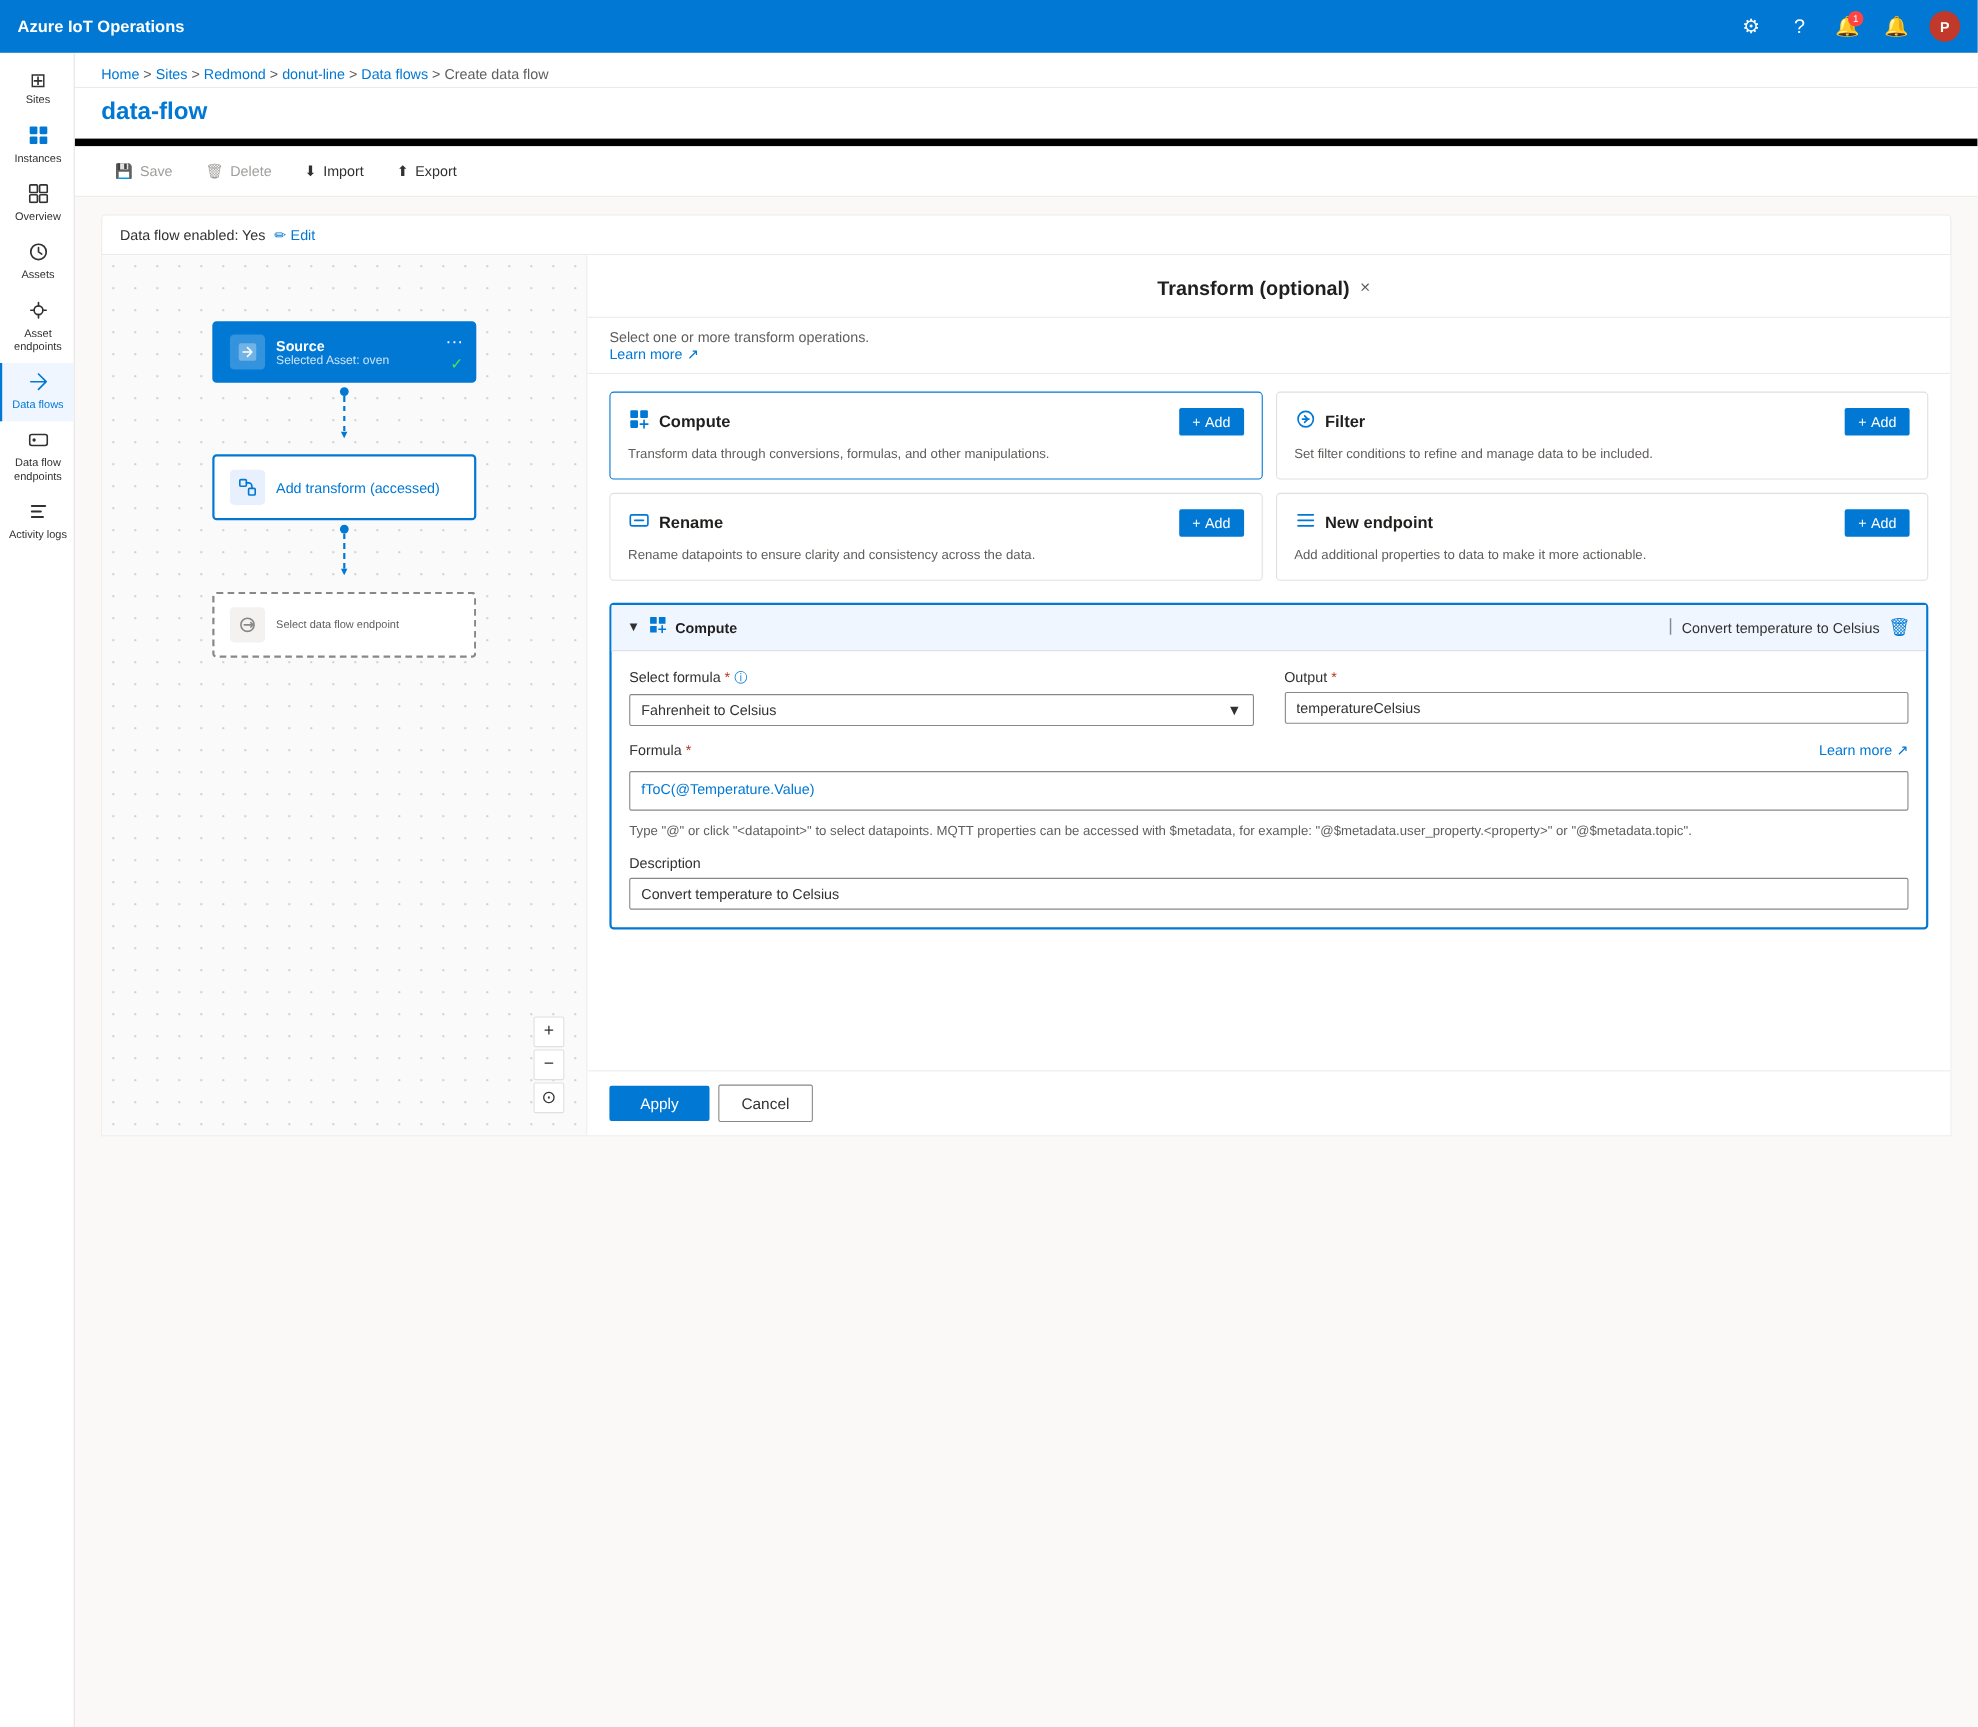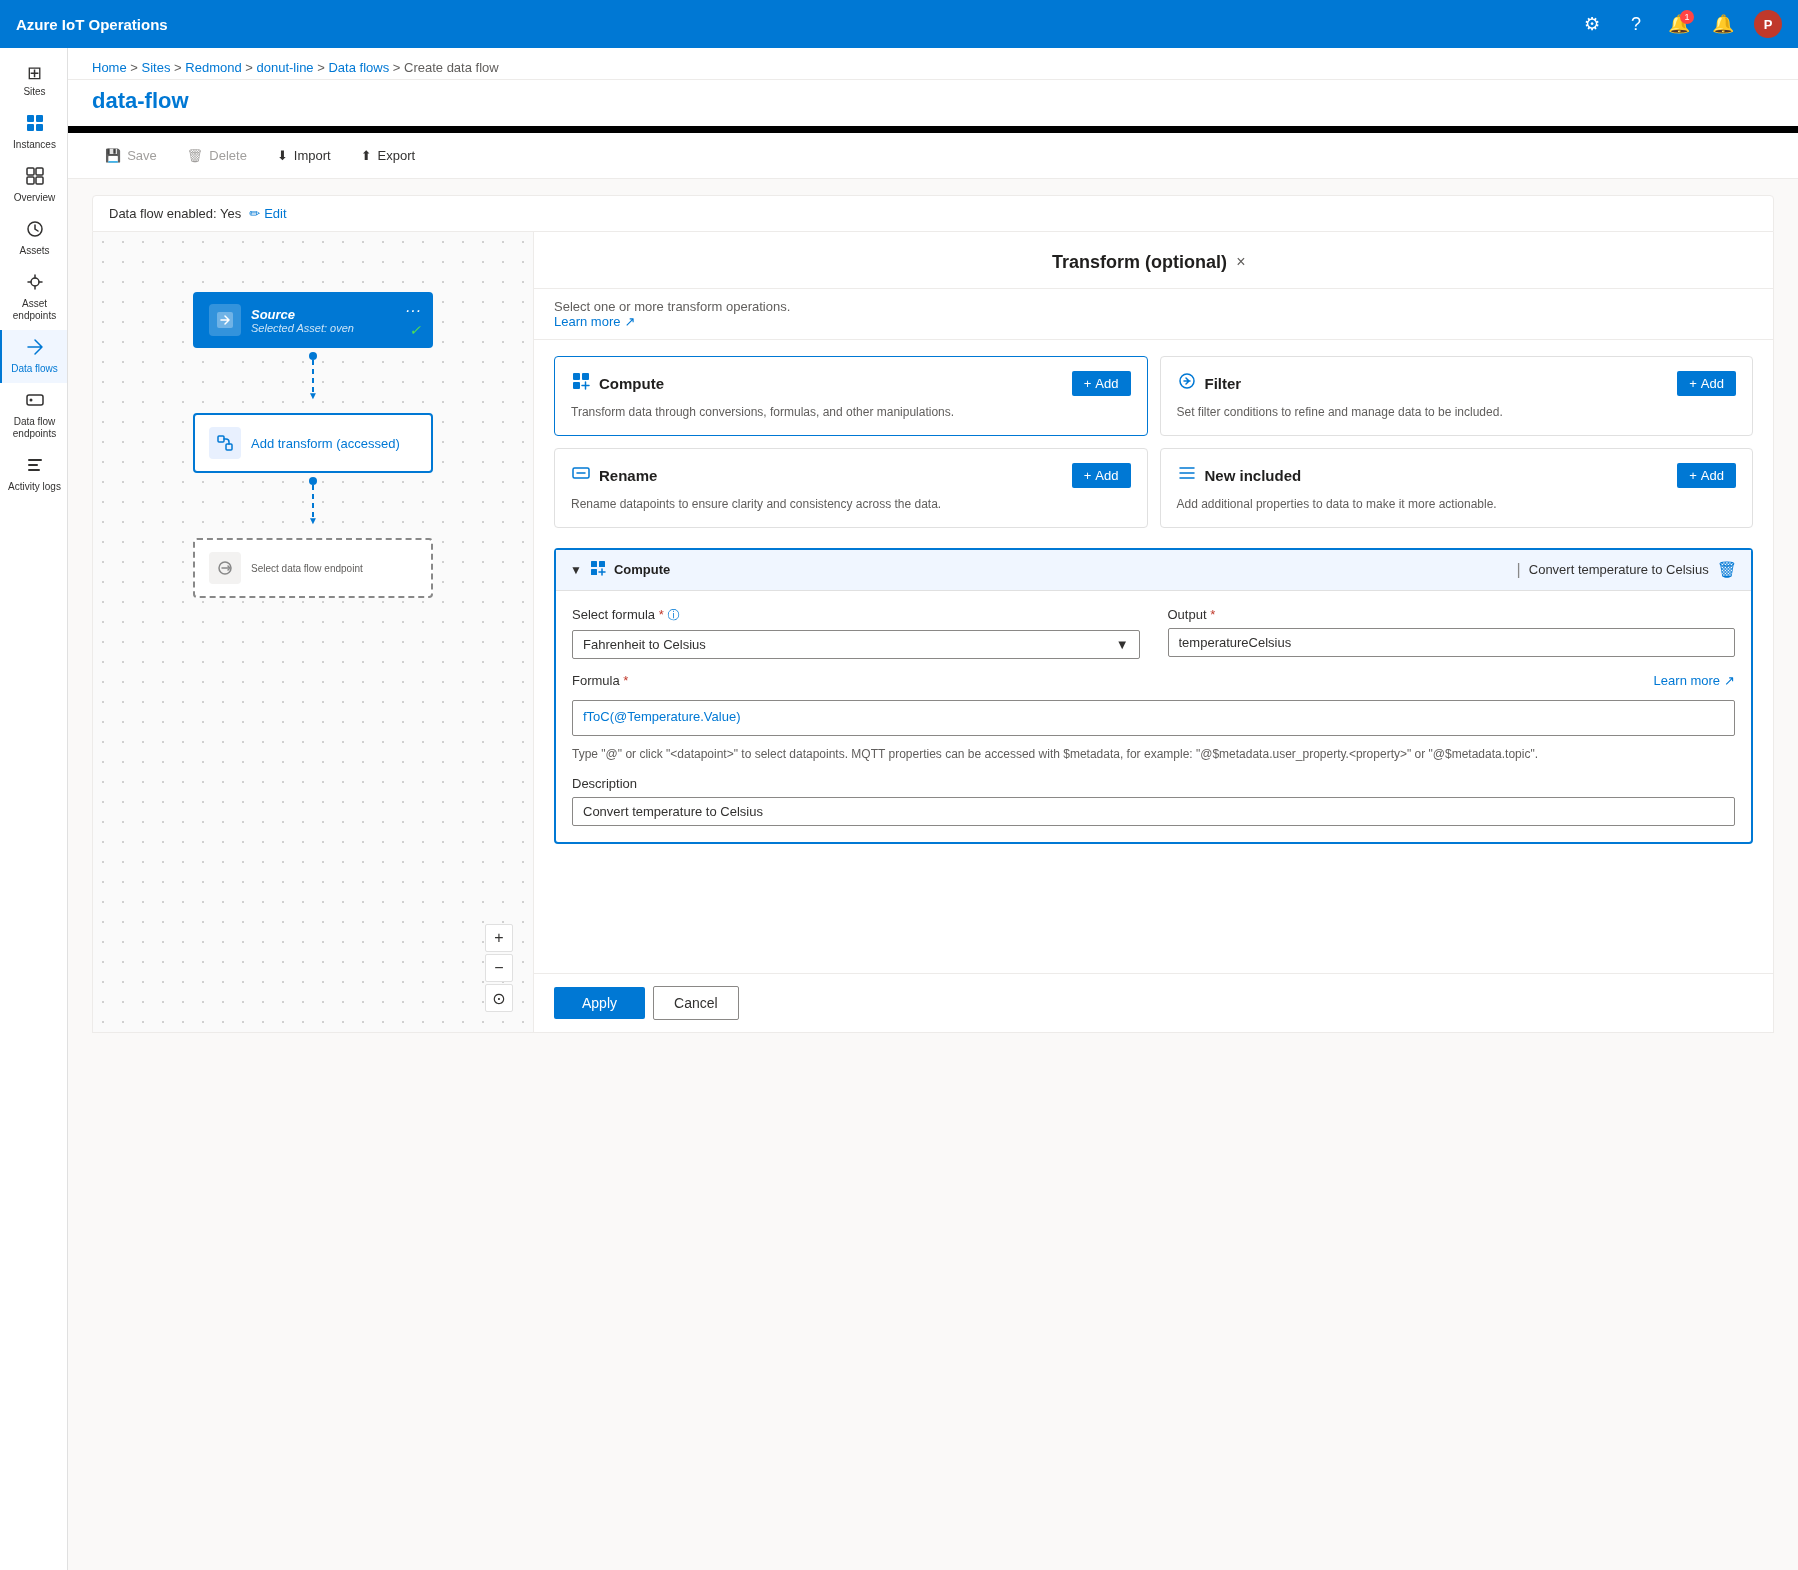--- a/index.html
+++ b/index.html
@@ -227,21 +227,20 @@
       background: #0078d4;
       border: 2px solid #0078d4;
       border-radius: 4px;
       width: 240px;
       padding: 10px 14px;
       display: flex;
       align-items: center;
       gap: 10px;
       position: relative;
       cursor: pointer;
-      font-style: italic;
     }
     .flow-node-source .node-icon {
       width: 32px;
       height: 32px;
       background: rgba(255,255,255,0.2);
       border-radius: 4px;
       display: flex;
       align-items: center;
       justify-content: center;
       color: white;
@@ -888,21 +887,21 @@
               </div>
 
               <div class="transform-card">
                 <div class="card-header-row">
                   <div class="card-title-row">
                     <span class="card-icon">
                       <svg width="20" height="20" viewBox="0 0 20 20" fill="none">
                           <path d="M3 5h14M3 10h14M3 15h14" stroke="#0078d4" stroke-width="1.5" stroke-linecap="round"></path>
                         </svg>
                     </span>
-                    <span class="card-title">New included</span>
+                    <span class="card-title">New endpoint</span>
                   </div>
                   <button class="add-btn">
                     <span>+</span>
                     <span>Add</span>
                   </button>
                 </div>
                 <p class="card-desc">Add additional properties to data to make it more actionable.</p>
               </div>
             </div>
 

